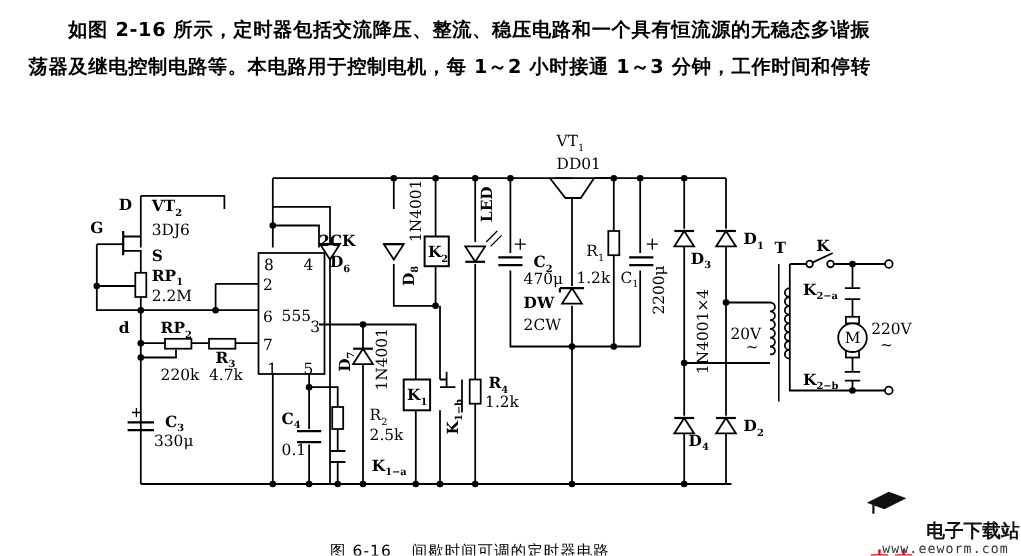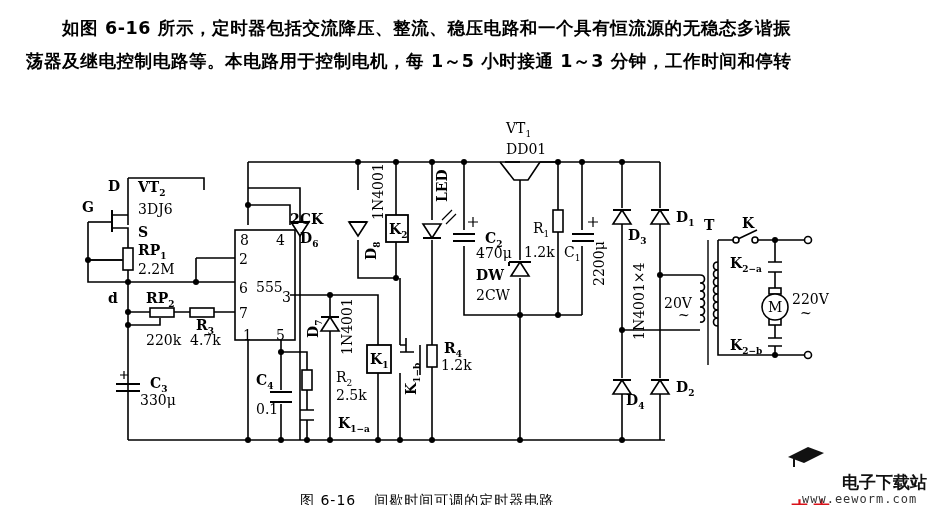--- a/index.html
+++ b/index.html
@@ -16,22 +16,22 @@
   .logo { position: absolute; left: 772px; top: 445px; width: 156px; height: 60px; }
   .logo .brand { position: absolute; left: 18px; top: 22px; font-family: "DejaVu Sans", sans-serif; font-weight: bold; font-size: 20px; color: #d9121a; letter-spacing: 2px; margin-top: 29px; }
   .logo .brand2 { position: absolute; left: 70px; top: 26px; font-family: "DejaVu Sans", sans-serif; font-size: 17px; font-weight: bold; color: #111; text-align: right; }
   .logo .url { position: absolute; left: 30px; top: 47px; font-family: "DejaVu Sans Mono", monospace; font-size: 12px; color: #333; letter-spacing: 1px; }
   .logo .cap { position: absolute; left: 14px; top: 0px; }
 </style>
 </head>
 <body>
 
 <div class="para">
-  <div><span class="indent"></span><span>如图 6-16 所示，定时器包括交流降压、整流、稳压电路和一个具有恒流源的无稳态多谐振</span></div>
-  <div>荡器及继电控制电路等。本电路用于控制电机，每 1～5 小时接通 1～3 分钟，工作时间和停转</div>
+  <div><span class="indent"></span><span>如图 2-16 所示，定时器包括交流降压、整流、稳压电路和一个具有恒流源的无稳态多谐振</span></div>
+  <div>荡器及继电控制电路等。本电路用于控制电机，每 1～2 小时接通 1～3 分钟，工作时间和停转</div>
 </div>
 
 <svg id="circuit" width="928" height="505" viewBox="0 0 928 505" stroke="#000" fill="none" stroke-width="1.6">
 
   <g>
 
     <path d="M128 178 H204 V190"></path>
     <path d="M248 162 H612 M612 162 H660"></path>
     <path d="M248 162 V225"></path>
     <path d="M248 205 H290 V225"></path>

